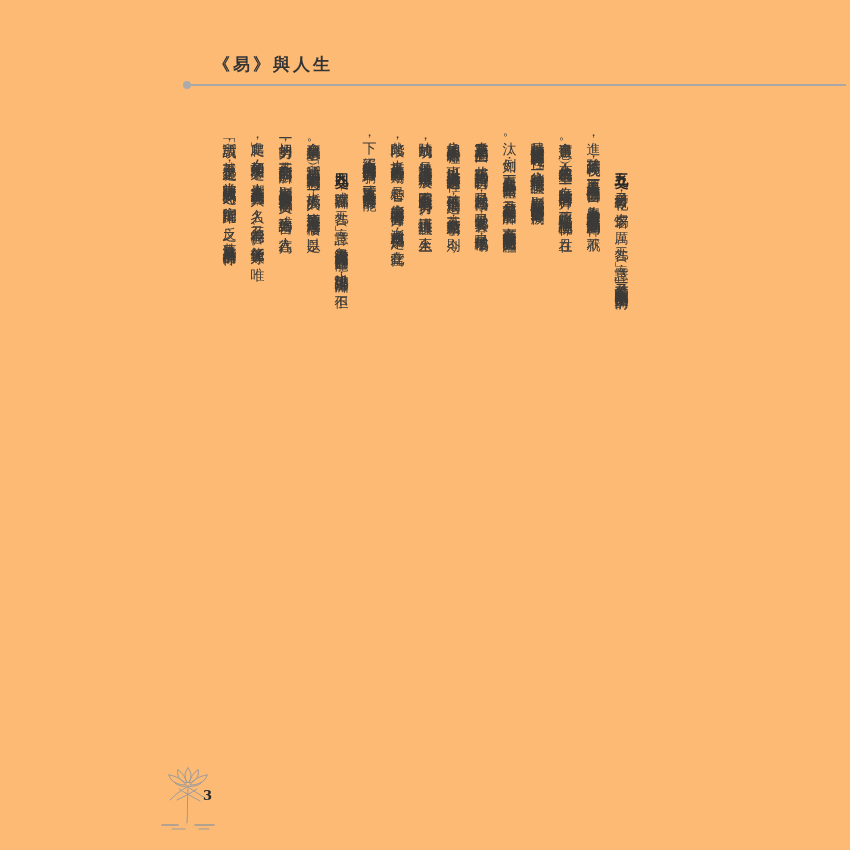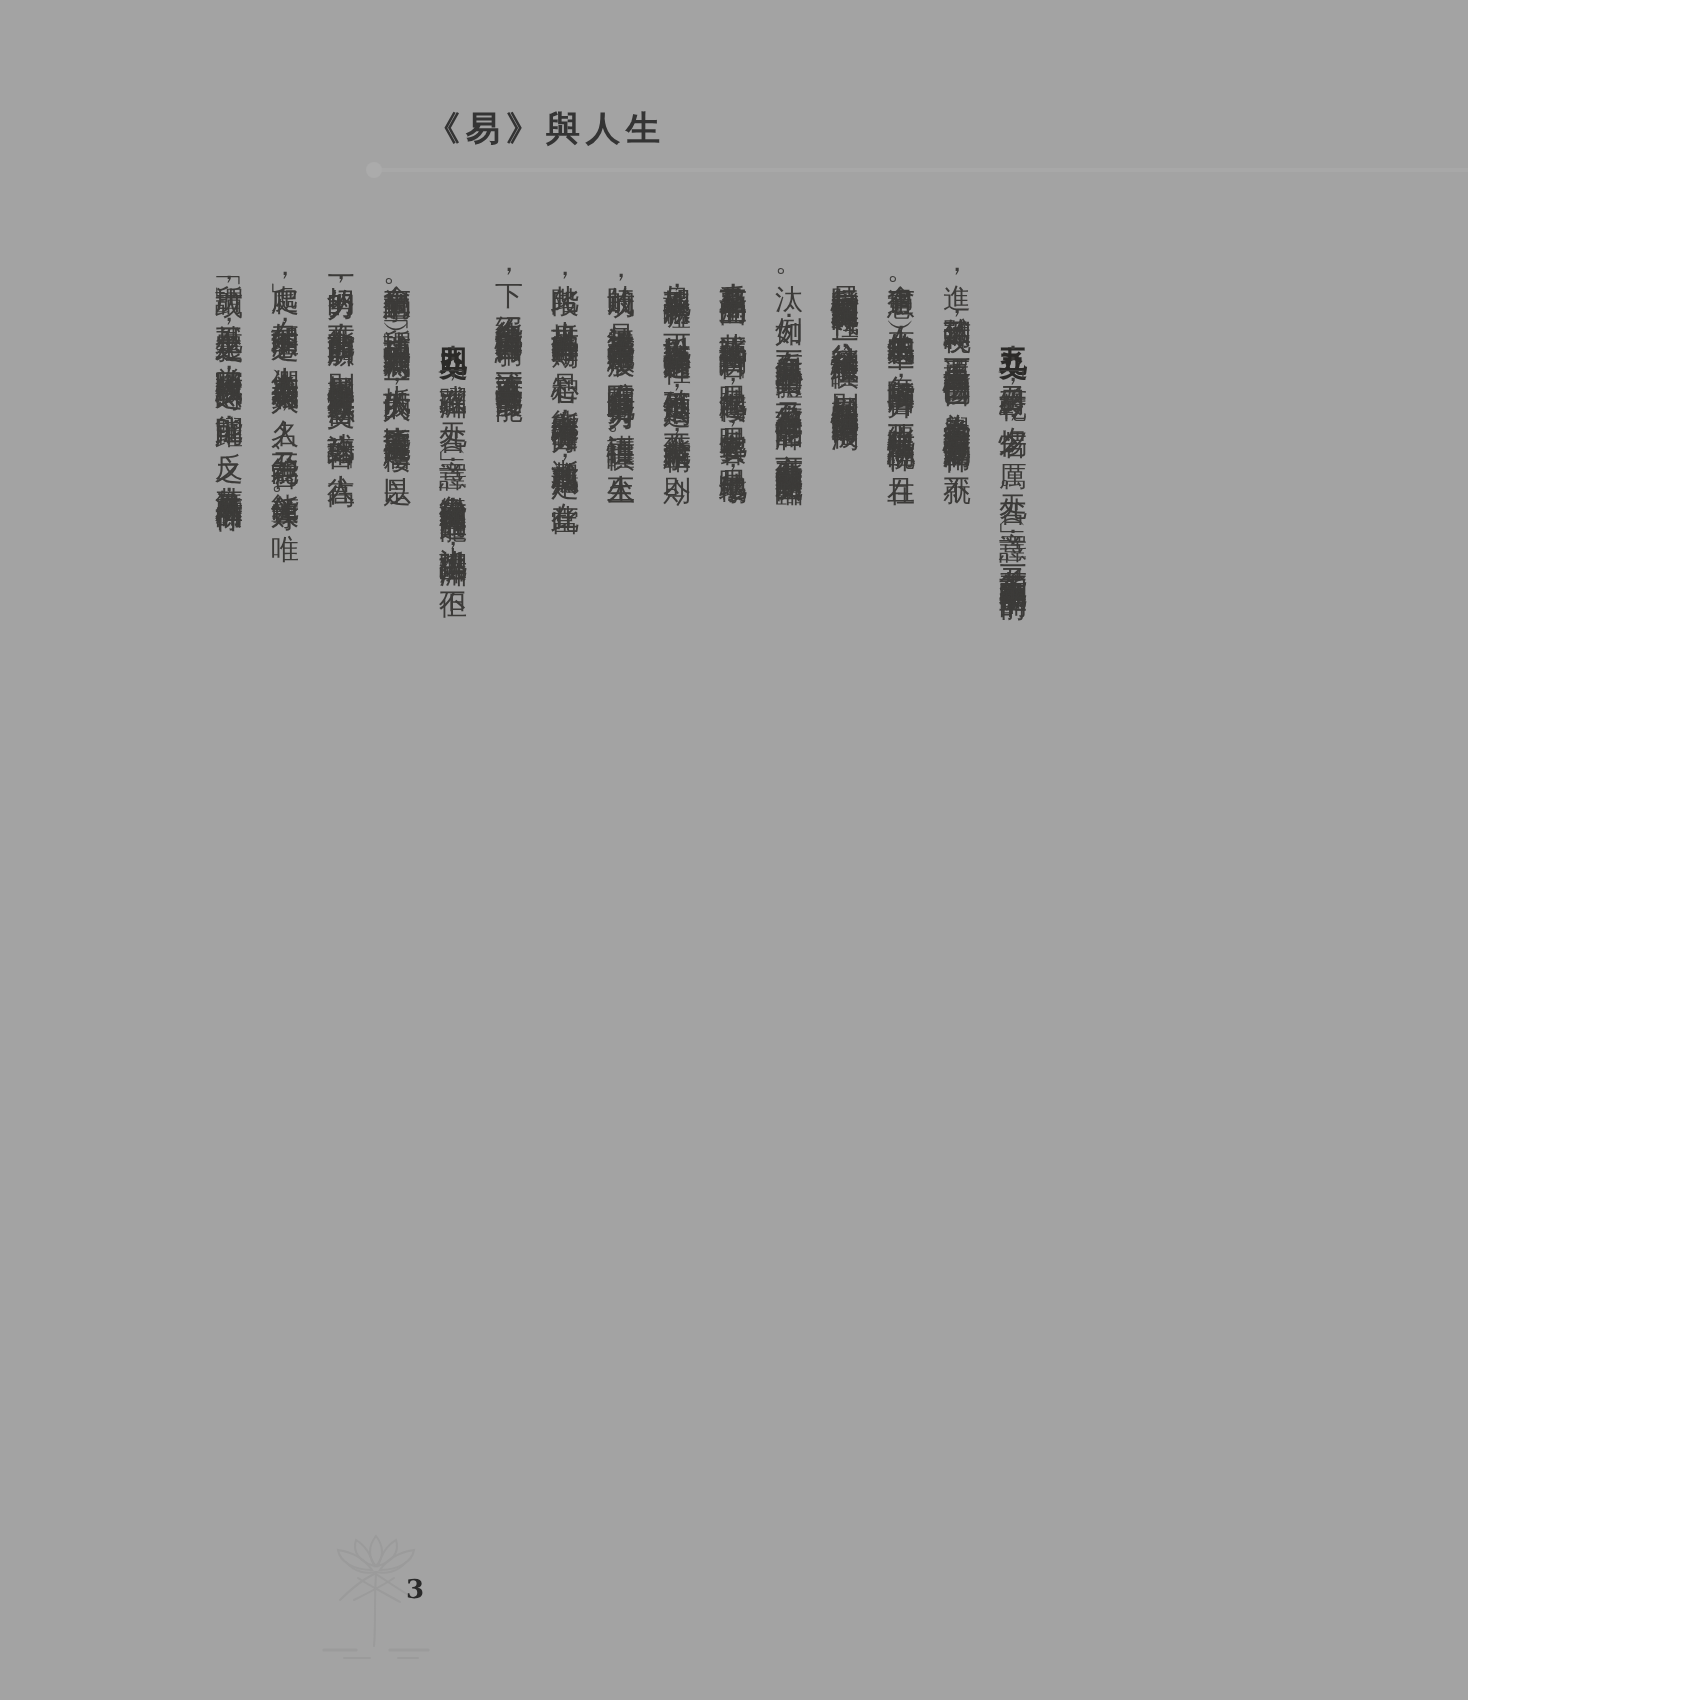--- a/index.html
+++ b/index.html
@@ -1,19 +1,19 @@
 <!DOCTYPE html>
 <html><head>
 <meta charset="utf-8">
 <style>
   html,body { margin:0; padding:0; }
   .page {
     position:relative;
-    width:734px; height:850px;
-    background:#a3a3a3;
+    width:850px; height:850px;
+    background:#fdba74;
     overflow:hidden;
     font-family:"DejaVu Serif","Liberation Serif",serif;
   }
   .header-title {
     position:absolute; left:213px; top:53px;
     font-size:17px; font-weight:bold; color:#343434;
     letter-spacing:3px; white-space:nowrap;
   }
   .rule {
     position:absolute; left:190px; top:84px;

